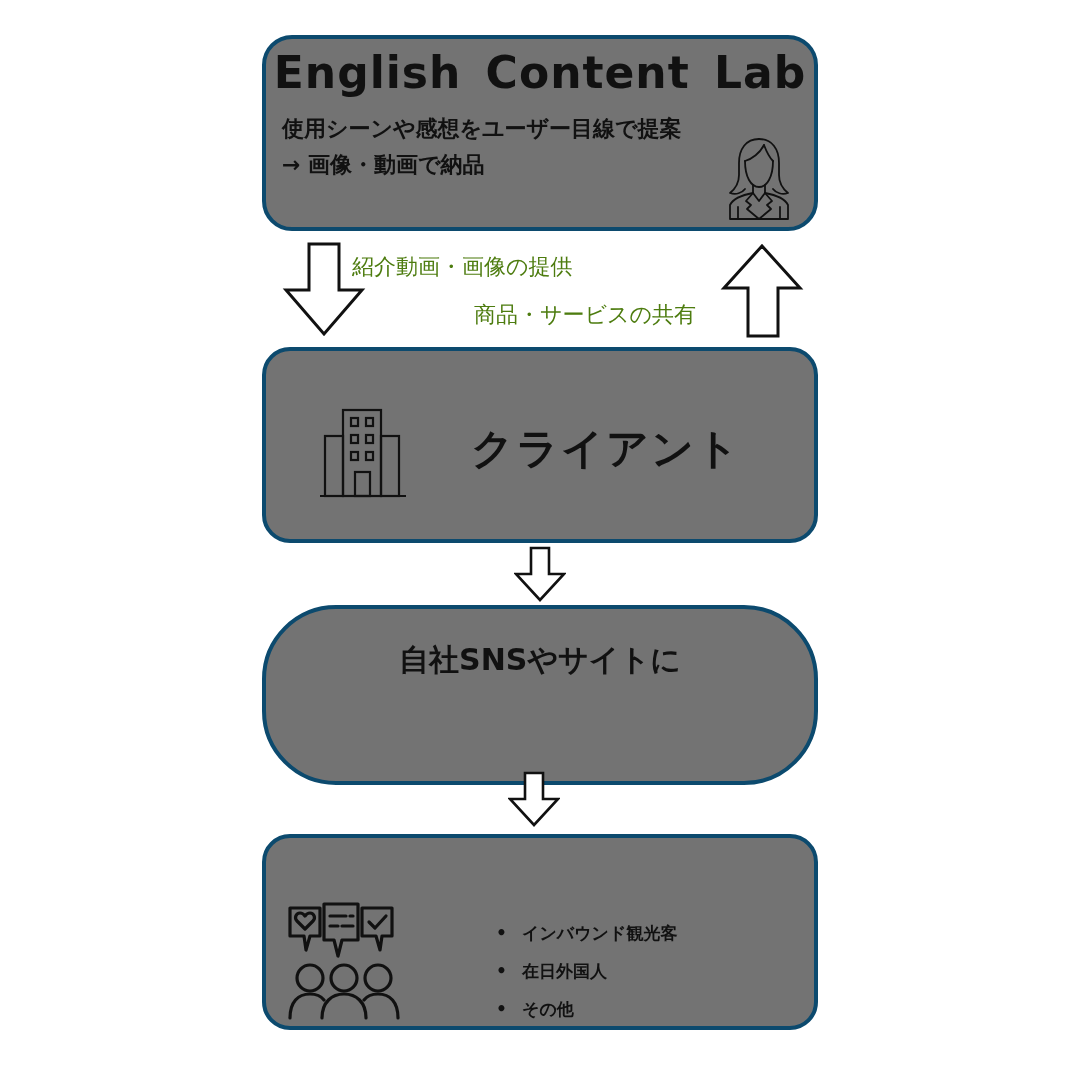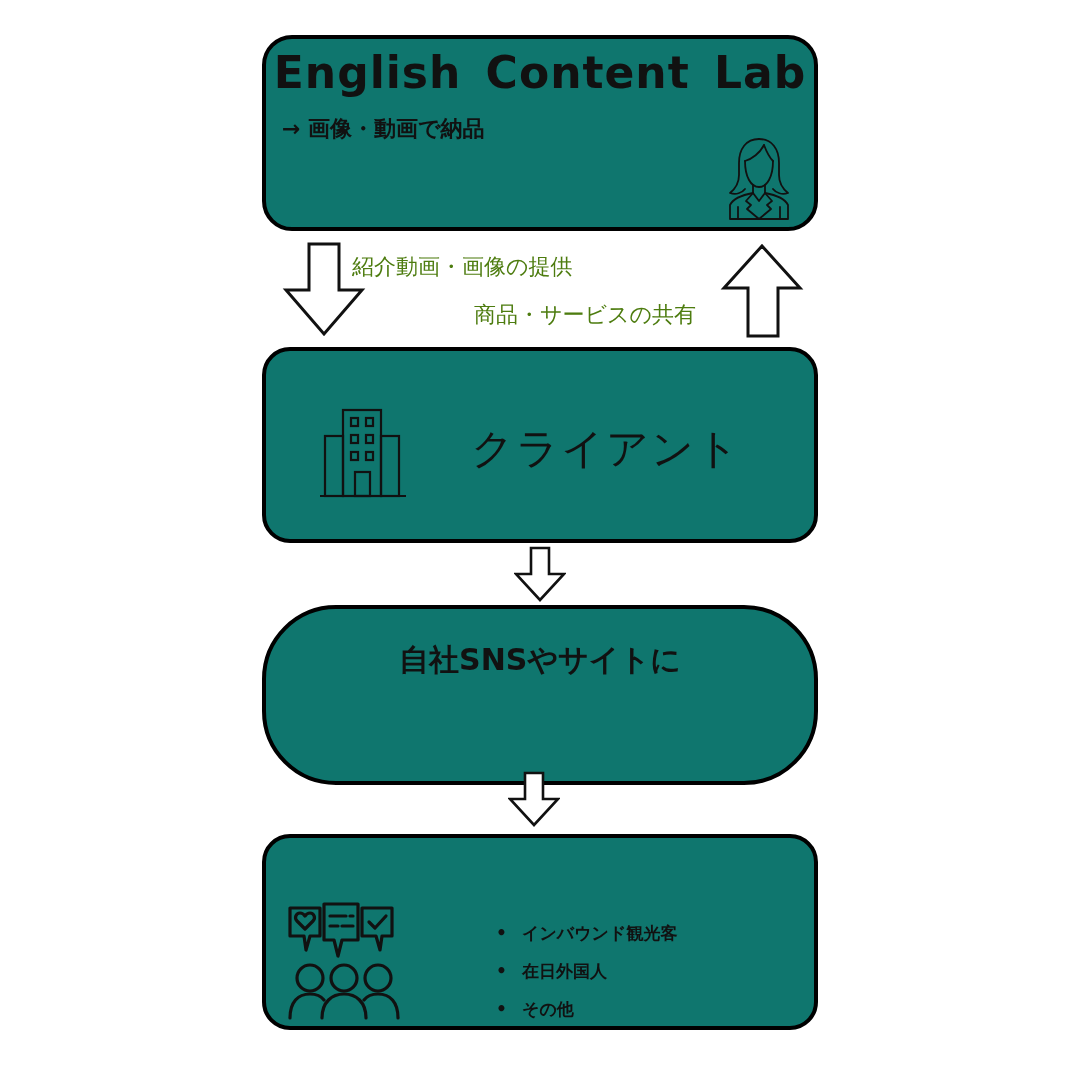--- a/index.html
+++ b/index.html
@@ -10,22 +10,22 @@
     body {
       width: 1080px;
       height: 1080px;
       position: relative;
       overflow: hidden;
       font-family: "DejaVu Sans", "Liberation Sans", sans-serif;
       color: #111111;
     }
     .box {
       position: absolute;
-      border: 4px solid #000000;
-      background: #0f766e;
+      border: 4px solid #0c4a6e;
+      background: #737373;
       box-sizing: border-box;
     }
     
     #box-ecl {
       left: 262px; top: 35px; width: 556px; height: 196px;
       border-radius: 30px;
     }
     #box-ecl .title {
       position: absolute;
       left: 0; right: 0; top: 8px;
@@ -55,21 +55,21 @@
     }
     #box-client .building-icon {
       position: absolute;
       left: 54px; top: 55px;
       width: 90px; height: 92px;
     }
     #box-client .label {
       position: absolute;
       left: 205px; top: 70px;
       font-size: 42px;
-      font-weight: normal;
+      font-weight: bold;
       letter-spacing: 2px;
     }
 
     
     #box-sns {
       left: 262px; top: 605px; width: 556px; height: 180px;
       border-radius: 74px;
     }
     #box-sns .label {
       position: absolute;
@@ -122,20 +122,21 @@
       color: #4d7c0f;
       white-space: nowrap;
     }
   </style>
 </head>
 <body>
 
 <div class="box" id="box-ecl">
   <div class="title">English Content Lab</div>
   <div class="desc">
+    <div>使用シーンや感想をユーザー目線で提案</div>
     <div>→ 画像・動画で納品</div>
   </div>
   <svg class="person-icon" viewBox="0 0 82 86" fill="none" stroke="#111" stroke-width="1.8" stroke-linejoin="round" stroke-linecap="round">
 
     <path d="M41 4 C28 4 21 14 21 28 L21 40 C21 48 17 54 12 58 C18 60 24 58 27 54"></path>
     <path d="M41 4 C54 4 61 14 61 28 L61 40 C61 48 65 54 70 58 C64 60 58 58 55 54"></path>
 
     <path d="M27 26 C27 42 33 52 41 52 C49 52 55 42 55 26"></path>
 
     <path d="M27 26 C34 24 42 18 46 10"></path>

